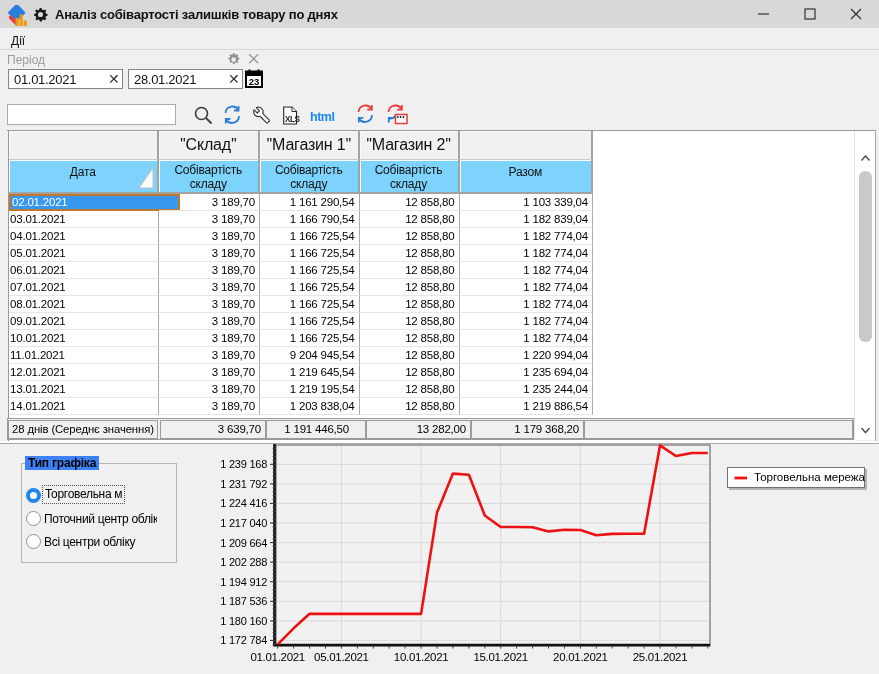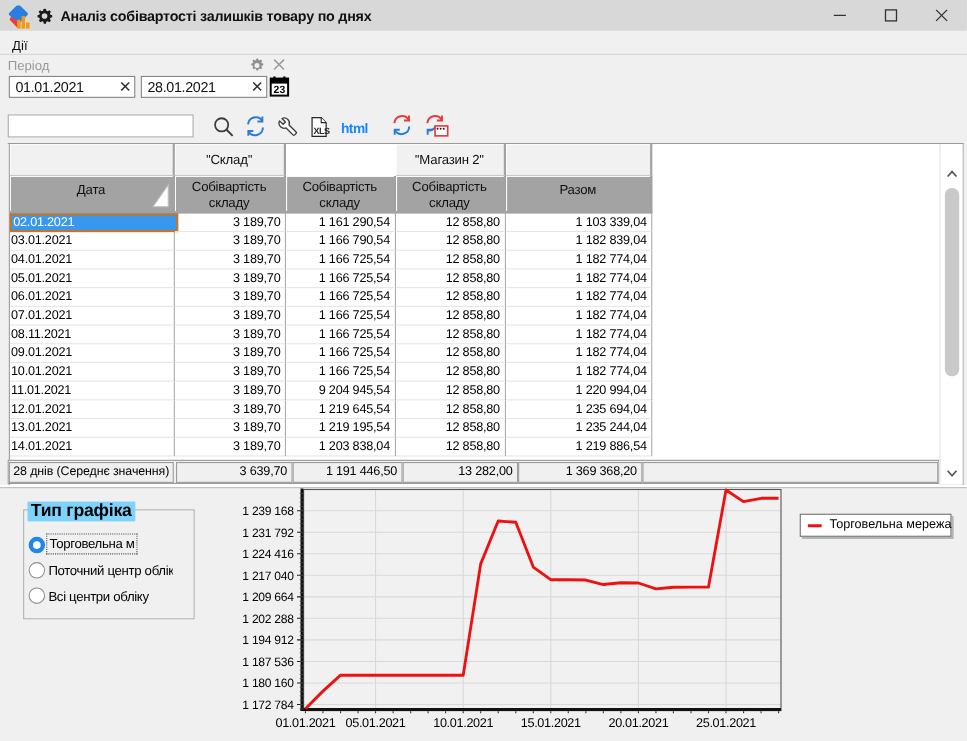--- a/index.html
+++ b/index.html
@@ -12,35 +12,35 @@
 #menubar span { position:absolute; left:11px; top:6px; font-size:12px; color:#111; }
 
 #period-label { left:7px; top:53px; font-size:12px; color:#9b9b9b; }
 .dateinput { top:69px; height:20px; background:#fff; border:1px solid #848484; font-size:13px; color:#111; letter-spacing:-0.3px; }
 .dateinput span.v { position:absolute; left:5px; top:2px; }
 .xmark { position:absolute; font-size:14px; color:#333; top:1px; }
 
 #searchbox { left:7px; top:104px; width:169px; height:21px; background:#fff; border:1px solid #ababab; }
 
 #tablewrap { left:8px; top:131px; width:846px; height:310px; background:#fff; border-left:1px solid #9a9a9a; }
-.gh { letter-spacing:-0.2px; position:absolute; top:0; height:29px; background:#f1f1f1; border-right:2px solid #a2a2a2; border-bottom:1px solid #c9c9c9; font-size:12px; color:#111; text-align:center; line-height:28px; box-shadow:inset 1px 1px 0 #fafafa; }
-.ch { letter-spacing:-0.2px; position:absolute; top:29px; height:34px; background:#a3a3a3; border-right:2px solid #a2a2a2; border-bottom:2px solid #a2a2a2; font-size:12px; color:#111; text-align:center; box-shadow:inset 1px 1px 0 #fafafa; display:flex; align-items:flex-start; justify-content:center; line-height:14px; padding-top:3px; }
+.gh { letter-spacing:-0.2px; position:absolute; top:0; height:29px; background:#f1f1f1; border-right:2px solid #a2a2a2; border-bottom:1px solid #c9c9c9; font-size:16px; color:#111; text-align:center; line-height:28px; box-shadow:inset 1px 1px 0 #fafafa; }
+.ch { letter-spacing:-0.2px; position:absolute; top:29px; height:34px; background:#7dd3fc; border-right:2px solid #a2a2a2; border-bottom:2px solid #a2a2a2; font-size:12px; color:#111; text-align:center; box-shadow:inset 1px 1px 0 #fafafa; display:flex; align-items:flex-start; justify-content:center; line-height:14px; padding-top:3px; }
 .trow { position:absolute; left:0; width:584px; height:17px; }
 .cell { position:absolute; top:0; height:17px; font-size:11.5px; letter-spacing:-0.2px; color:#000; line-height:16px; border-bottom:1px solid #e6e6e6; border-right:1px solid #ababab; overflow:hidden; }
 .cl { text-align:left; padding-left:1px; }
 .cr { text-align:right; padding-right:4px; }
 .sel { background:#3898f0; color:#fff; border:2px solid #c1762a; line-height:13px; padding-left:1px; }
 
 .fcell { position:absolute; top:420px; height:19px; background:#f0f0f0; border:1px solid #9b9b9b; font-size:11.5px; letter-spacing:-0.2px; line-height:17px; }
 
 #footband { left:7px; top:418px; width:847px; height:22px; background:#f0f0f0; border:1px solid #9a9a9a; }
 #splitter { left:0; top:441px; width:879px; height:3px; background:#fdfdfd; border-bottom:1.5px solid #a9a9a9; }
 #bottompanel { left:0; top:444px; width:879px; height:230px; background:#f0f0f0; }
 #groupbox { left:21px; top:463px; width:156px; height:100px; border:1px solid #b5b5b5; }
-#gblegend { left:25px; top:456px; font-size:16px; font-weight:bold; color:#000; background:#7dd3fc; padding:0 3px; letter-spacing:-0.2px; }
+#gblegend { left:25px; top:456px; font-size:12px; font-weight:bold; color:#000; background:#3b82f6; padding:0 3px; letter-spacing:-0.2px; }
 .radio { position:absolute; width:15px; height:15px; border-radius:50%; background:#fff; border:1.2px solid #909090; }
 .radio.on { border:4.2px solid #2186eb; background:#fff; }
 .rlabel { position:absolute; font-size:12px; color:#000; letter-spacing:-0.3px; }
 #legendbox { left:727px; top:467px; width:138px; height:21px; background:#fff; border:1px solid #707070; box-shadow:2px 2px 0 #b5b5b5; font-size:12px; }
 .axlab { font-size:11.5px; letter-spacing:-0.3px; fill:#000; font-family:"Liberation Sans", sans-serif; }
 .aylab { font-size:11px; letter-spacing:-0.25px; fill:#000; font-family:"Liberation Sans", sans-serif; }
 
 #vscroll { left:854px; top:131px; width:21px; height:309px; background:#ffffff; border-left:1px solid #e3e3e3; }
 #vthumb { position:absolute; left:4px; top:40px; width:13px; height:171px; background:#c9c9c9; border-radius:6px; }
 </style></head>
@@ -132,33 +132,34 @@
       <circle cx="13.6" cy="13" r="0.9" fill="#222"></circle>
       <circle cx="16.4" cy="13" r="0.9" fill="#222"></circle>
   </g>
 </svg>
 
 <div class="abs" style="left:7px; top:130px; width:869px; height:1px; background:#9a9a9a;"></div>
 <div class="abs" style="left:875px; top:130px; width:1px; height:311px; background:#a8a8a8;"></div>
 <div class="abs" id="tablewrap">
   <div class="gh" style="left:0; width:149.5px;"></div>
   <div class="gh" style="left:149.5px; width:101.5px;">''Склад''</div>
+  <div class="gh" style="left:251px; width:99.5px;">''Магазин 1''</div>
   <div class="gh" style="left:350.5px; width:100px;">''Магазин 2''</div>
   <div class="gh" style="left:450.5px; width:133.5px;"></div>
   <div class="ch" style="left:0; width:149.5px; align-items:flex-start; padding-top:5px;">Дата</div>
   <div class="ch" style="left:149.5px; width:101.5px;">Собівартість<br>складу</div>
   <div class="ch" style="left:251px; width:99.5px;">Собівартість<br>складу</div>
   <div class="ch" style="left:350.5px; width:100px;">Собівартість<br>складу</div>
   <div class="ch" style="left:450.5px; width:133.5px; align-items:flex-start; padding-top:5px;">Разом</div>
   <svg class="abs" style="left:128px; top:35px;" width="20" height="24" viewBox="0 0 20 24">
     <path d="M2 22 L16 2 L16 22 Z" fill="#fdfdfd" stroke="#bdbdbd" stroke-width="1"></path>
   </svg>
   <div class="abs" style="left:0; top:63px; width:584px; height:0;">
 <div class="trow" style="top:0px;">
-        <div class="cell sel" style="left:0px;width:153px;">02.01.2021</div>
+        <div class="cell sel" style="left:0px;width:171px;">02.01.2021</div>
         <div class="cell cr" style="left:149.5px;width:101.5px;">3 189,70</div>
         <div class="cell cr" style="left:251px;width:99.5px;">1 161 290,54</div>
         <div class="cell cr" style="left:350.5px;width:100.0px;">12 858,80</div>
         <div class="cell cr" style="left:450.5px;width:133.5px;">1 103 339,04</div>
       </div>
 <div class="trow" style="top:17px;">
         <div class="cell cl" style="left:0px;width:149.5px;">03.01.2021</div>
         <div class="cell cr" style="left:149.5px;width:101.5px;">3 189,70</div>
         <div class="cell cr" style="left:251px;width:99.5px;">1 166 790,54</div>
         <div class="cell cr" style="left:350.5px;width:100.0px;">12 858,80</div>
@@ -186,21 +187,21 @@
         <div class="cell cr" style="left:450.5px;width:133.5px;">1 182 774,04</div>
       </div>
 <div class="trow" style="top:85px;">
         <div class="cell cl" style="left:0px;width:149.5px;">07.01.2021</div>
         <div class="cell cr" style="left:149.5px;width:101.5px;">3 189,70</div>
         <div class="cell cr" style="left:251px;width:99.5px;">1 166 725,54</div>
         <div class="cell cr" style="left:350.5px;width:100.0px;">12 858,80</div>
         <div class="cell cr" style="left:450.5px;width:133.5px;">1 182 774,04</div>
       </div>
 <div class="trow" style="top:102px;">
-        <div class="cell cl" style="left:0px;width:149.5px;">08.11.2021</div>
+        <div class="cell cl" style="left:0px;width:149.5px;">08.01.2021</div>
         <div class="cell cr" style="left:149.5px;width:101.5px;">3 189,70</div>
         <div class="cell cr" style="left:251px;width:99.5px;">1 166 725,54</div>
         <div class="cell cr" style="left:350.5px;width:100.0px;">12 858,80</div>
         <div class="cell cr" style="left:450.5px;width:133.5px;">1 182 774,04</div>
       </div>
 <div class="trow" style="top:119px;padding-left:48px;">
         <div class="cell cl" style="left:0px;width:149.5px;">09.01.2021</div>
         <div class="cell cr" style="left:149.5px;width:101.5px;">3 189,70</div>
         <div class="cell cr" style="left:251px;width:99.5px;">1 166 725,54</div>
         <div class="cell cr" style="left:350.5px;width:100.0px;">12 858,80</div>
@@ -240,23 +241,23 @@
         <div class="cell cr" style="left:251px;width:99.5px;">1 203 838,04</div>
         <div class="cell cr" style="left:350.5px;width:100.0px;">12 858,80</div>
         <div class="cell cr" style="left:450.5px;width:133.5px;">1 219 886,54</div>
       </div>
 </div>
 </div>
 
 <div class="abs" id="footband"></div>
 <div class="abs fcell" style="left:8px; width:150px; padding-left:3px; font-size:11.3px; letter-spacing:-0.1px;">28 днів (Середнє значення)</div>
 <div class="abs fcell" style="left:160px; width:106px; text-align:right; padding-right:4px;">3 639,70</div>
-<div class="abs fcell" style="left:266px; width:100px; text-align:right; padding-right:4px;">1 191 446,50</div>
+<div class="abs fcell" style="left:266px; width:100px; text-align:right; padding-right:16px;">1 191 446,50</div>
 <div class="abs fcell" style="left:366px; width:105px; text-align:right; padding-right:4px;">13 282,00</div>
-<div class="abs fcell" style="left:471px; width:113px; text-align:right; padding-right:4px;">1 369 368,20</div>
+<div class="abs fcell" style="left:471px; width:113px; text-align:right; padding-right:4px;">1 179 368,20</div>
 <div class="abs fcell" style="left:584px; width:269px;"></div>
 
 <div class="abs" id="vscroll">
   <svg style="position:absolute; left:3px; top:2px;" width="15" height="308" viewBox="0 0 15 308">
     <path d="M3.5 27.5 l4 -4.5 l4 4.5" fill="none" stroke="#555" stroke-width="1.5"></path>
     <path d="M3.5 295 l4 4.5 l4 -4.5" fill="none" stroke="#555" stroke-width="1.5"></path>
   </svg>
   <div id="vthumb"></div>
 </div>
 <div class="abs" id="splitter"></div>

